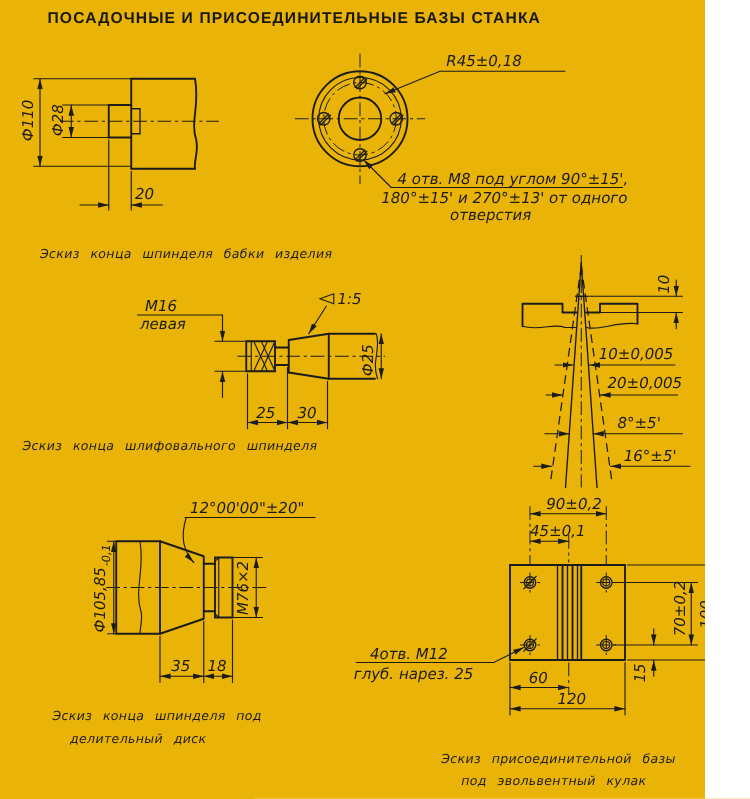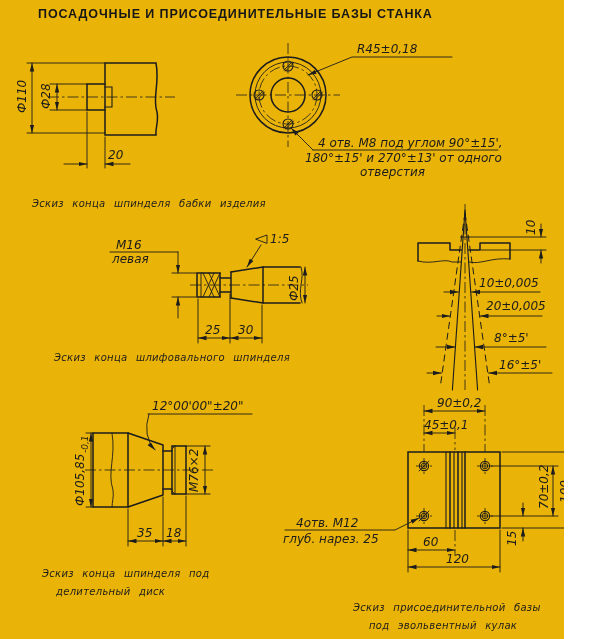--- a/index.html
+++ b/index.html
@@ -250,21 +250,21 @@
       <text class="dim" x="446" y="563">120</text>
 
       <path class="thin" d="M285,530 H395 L419,518" marker-end="url(#ah)"></path>
       <text class="dim" x="296" y="527">4отв. М12</text>
       <text class="dim" x="283" y="543">глуб. нарез. 25</text>
     </g>
   </svg>
 
   <div class="caption" style="left:32px;top:195px;">Эскиз конца шпинделя бабки изделия</div>
 
-  <div class="caption" style="left:18px;top:349px;margin-left:36px;">Эскиз конца шлифовального шпинделя</div>
+  <div class="caption" style="left:18px;top:349px;">Эскиз конца шлифовального шпинделя</div>
 
   <div class="caption" style="left:42px;top:565px;">
     <div>Эскиз конца шпинделя под</div>
     <div style="margin-left:14px;">делительный диск</div>
   </div>
 
   <div class="caption" style="left:353px;top:599px;">
     <div>Эскиз присоединительной базы</div>
     <div style="margin-left:16px;">под эвольвентный кулак</div>
   </div>

